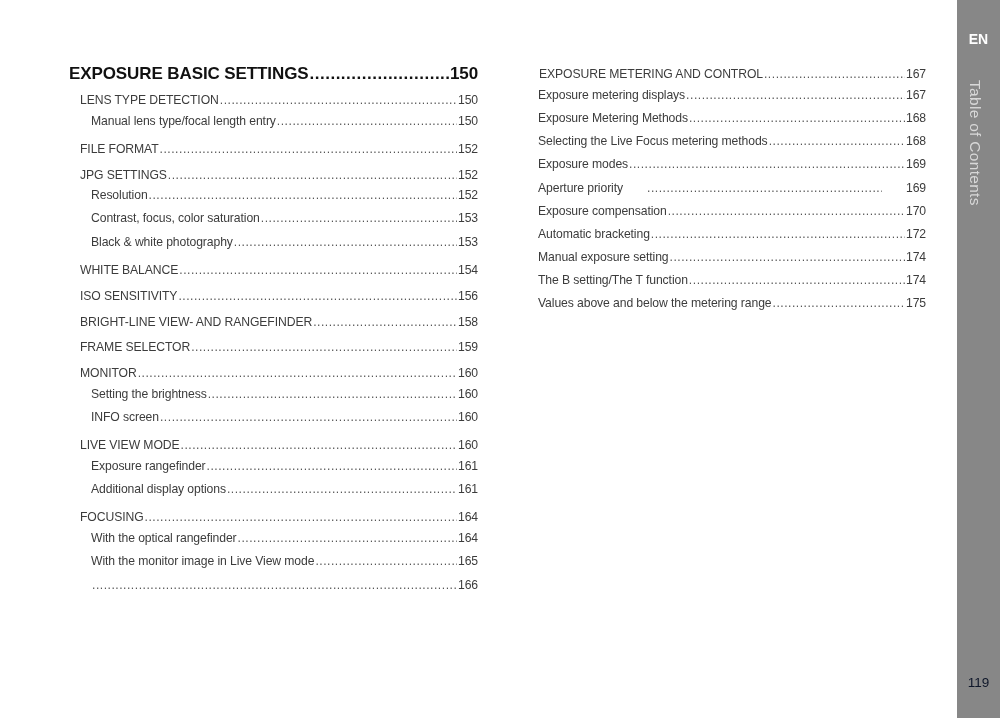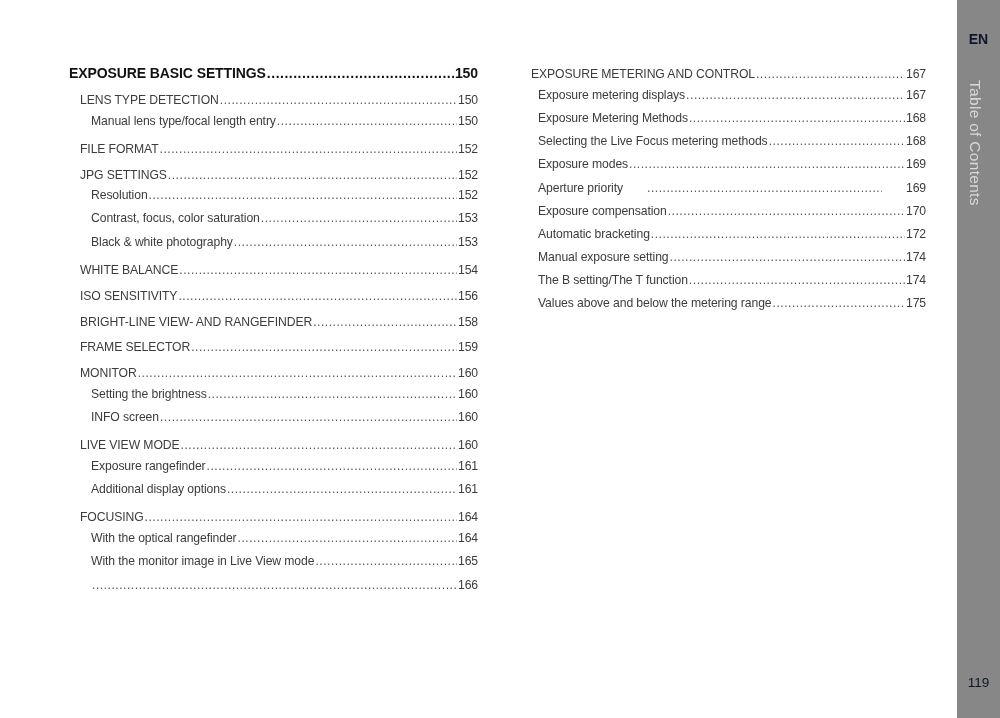--- a/index.html
+++ b/index.html
@@ -20,34 +20,34 @@
   .entry .label { flex: 0 0 auto; }
   .entry .dots {
     flex: 1 1 auto; overflow: hidden; margin: 0 1px;
     color: #555;
   }
   .entry .dots::before {
     content: "....................................................................................................................................................................................................";
     letter-spacing: 0.5px;
   }
   .entry .page { flex: 0 0 auto; }
-  .lvl0 { color: #111; font-weight: bold; font-size: 14px; }
+  .lvl0 { color: #111; font-weight: bold; font-size: 17px; }
   .lvl0 .dots { color: #111; }
   .lvl1 { padding-left: 11px; }
   .lvl2 { padding-left: 22px; }
   .col-right .lvl1 { padding-left: 0; }
   .col-right .lvl2 { padding-left: 11px; }
 
   .sidebar {
     position: absolute; left: 957px; top: 0; width: 43px; height: 718px;
     background: #878787;
   }
   .sidebar .lang {
     position: absolute; top: 31px; left: 0; width: 43px; text-align: center;
-    color: #0f172a; font-weight: bold; font-size: 14px;
+    color: #ffffff; font-weight: bold; font-size: 14px;
   }
   .sidebar .section {
     position: absolute; left: 21px; top: 80px;
     transform-origin: 0 0; transform: translateX(-8px) rotate(90deg) translateY(-14px);
     color: #d8d8d8; font-size: 15.5px; white-space: nowrap; letter-spacing: 0.3px;
   }
   .sidebar .pageno {
     position: absolute; top: 675px; left: 0; width: 43px; text-align: center;
     color: #0f172a; font-size: 13.5px;
   }
@@ -160,21 +160,21 @@
       <span class="label">With the monitor image in Live View mode</span>
       <span class="dots"></span>
       <span class="page">165</span>
     </div>
     <div class="entry lvl2" style="position: absolute; left: 0px; right: 0px; top: 512px;">
       <span class="dots"></span>
       <span class="page">166</span>
     </div>
   </div>
 <div class="col col-right" id="toc-right">
-    <div class="entry lvl1" style="position: absolute; left: 4px; right: 0px; top: 1px;">
+    <div class="entry lvl1" style="position: absolute; left: 12px; right: 0px; top: 1px;">
       <span class="label">EXPOSURE METERING AND CONTROL</span>
       <span class="dots"></span>
       <span class="page">167</span>
     </div>
     <div class="entry lvl2" style="position: absolute; left: 0px; right: 0px; top: 22px;">
       <span class="label">Exposure metering displays</span>
       <span class="dots"></span>
       <span class="page">167</span>
     </div>
     <div class="entry lvl2" style="position: absolute; left: 0px; right: 0px; top: 45px;">

